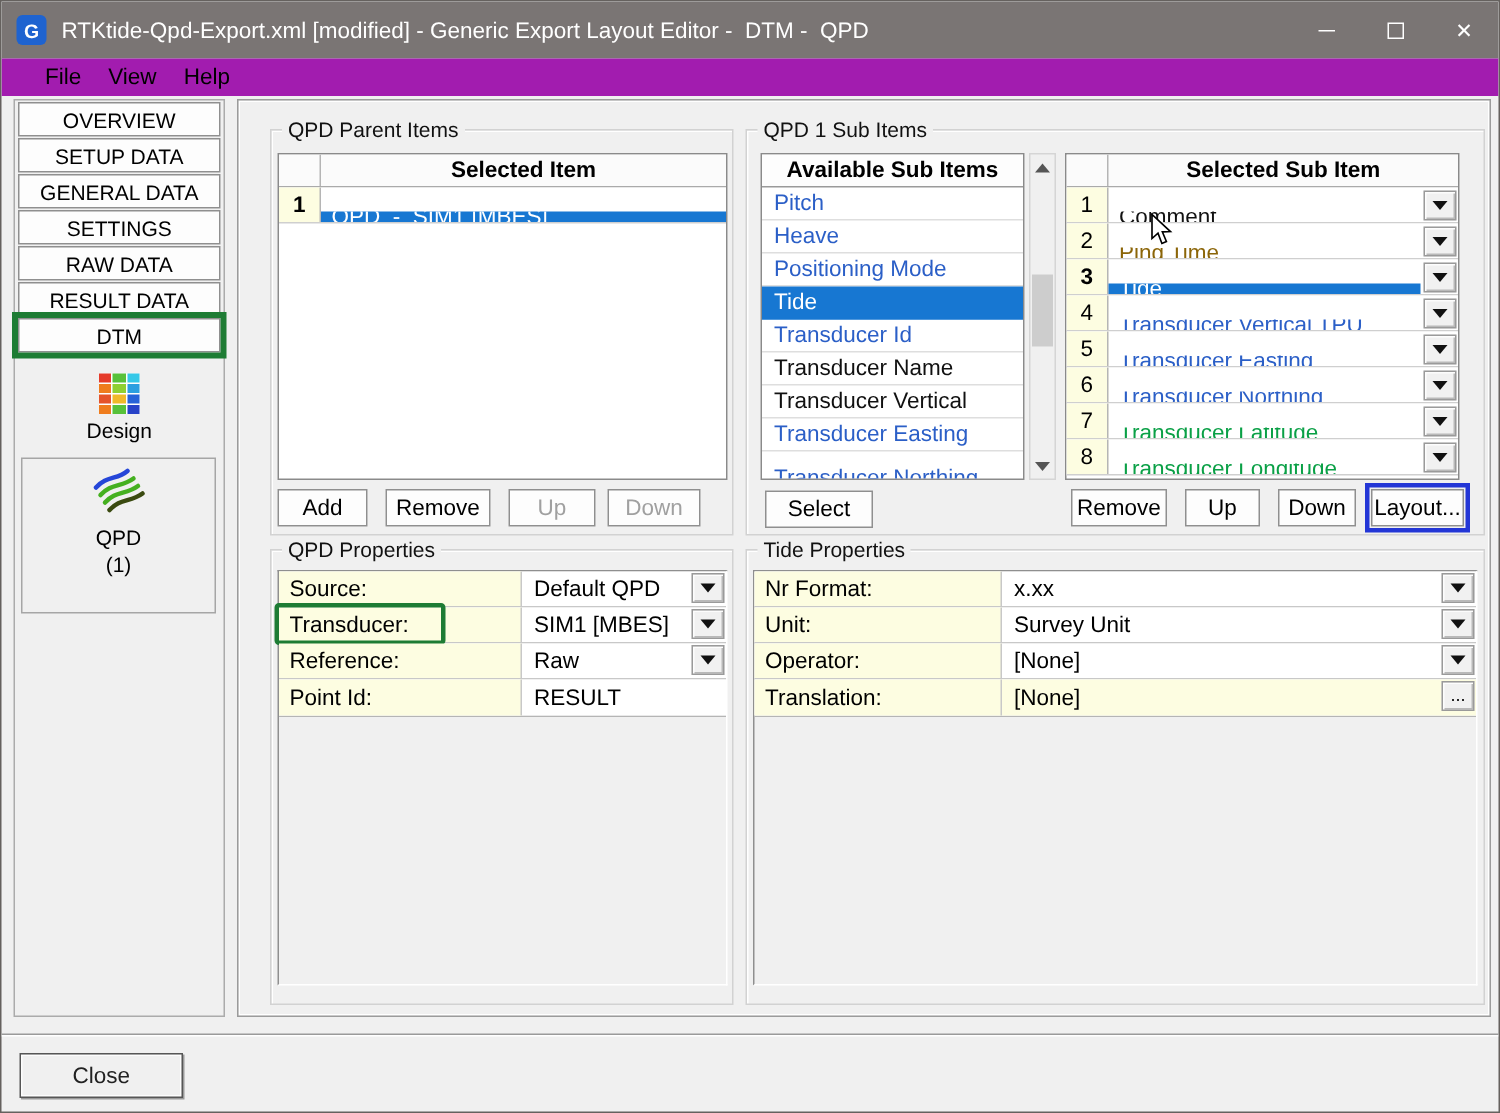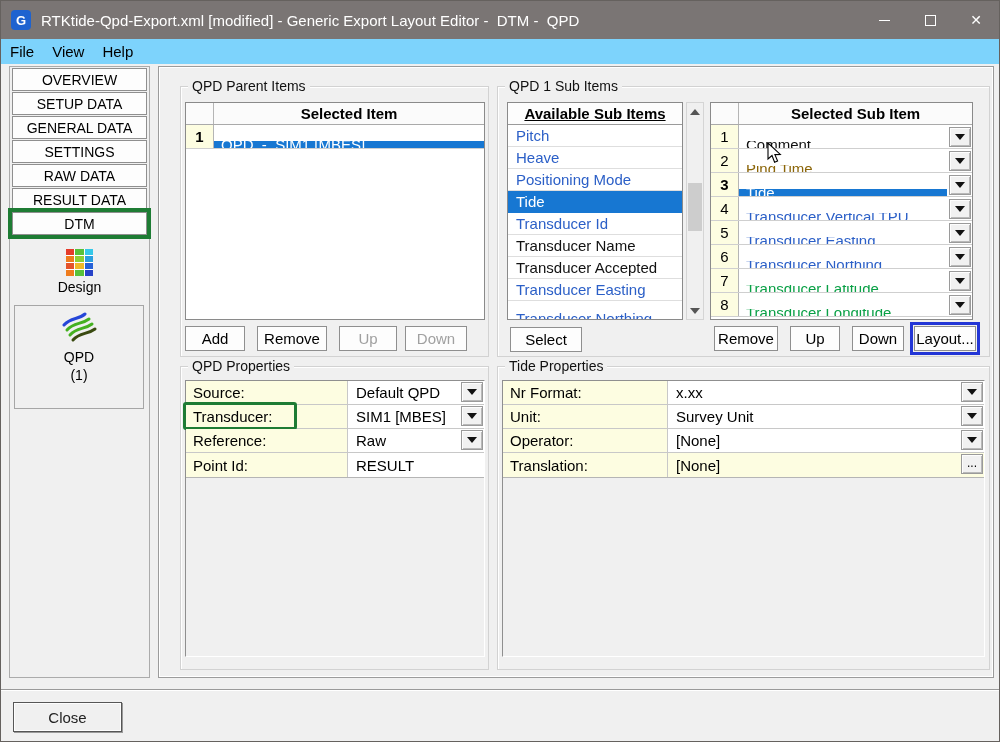--- a/index.html
+++ b/index.html
@@ -13,21 +13,21 @@
   
   #titlebar { position:absolute; left:0; top:0; width:100%; height:38px; background:#7a7574; display:flex; align-items:center; }
   #app-icon { width:20px; height:20px; margin-left:10px; background:#1e63d0; border-radius:4px; color:#fff; font-weight:bold; font-size:13px; display:flex; align-items:center; justify-content:center; }
   #title-text { color:#ffffff; font-size:15px; margin-left:10px; white-space:pre; }
   #win-controls { position:absolute; right:0; top:0; height:38px; display:flex; }
   .win-btn { width:46px; height:38px; display:flex; align-items:center; justify-content:center; color:#fff; }
   .glyph-min { width:11px; height:1px; background:#fff; }
   .glyph-max { width:11px; height:11px; border:1px solid #fff; }
   .glyph-close { font-size:14px; color:#fff; line-height:1; }
   
-  #menubar { position:absolute; left:0; top:38px; width:100%; height:25px; background:#7dd3fc; display:flex; align-items:center; }
+  #menubar { position:absolute; left:0; top:38px; width:100%; height:25px; background:#a21caf; display:flex; align-items:center;padding-left:20px; }
   .menu-item { font-size:15px; color:#000; padding:2px 9px; }
   
   #sidebar { position:absolute; left:8px; top:65px; width:141px; height:612px; border:1px solid #ababab; background:#f0f0f0; }
   .side-btn { position:relative; margin:1px 2px; height:23px; background:#fdfdfd; border:1px solid #8f8f8f; font-size:14px; color:#000; display:flex; align-items:center; justify-content:center; }
   .side-btn.hl { outline:4px solid #1e7c34; outline-offset:0px; }
   #design-item { position:absolute; left:0; top:182px; width:100%; text-align:center; }
   #design-icon { width:27px; height:27px; margin:0 auto; display:grid; grid-template-columns:repeat(3,1fr); grid-template-rows:repeat(4,1fr); gap:1px; background:#fff; }
   #design-icon span { display:block; }
   #design-label { font-size:14px; margin-top:3px; }
   #qpd-item { position:absolute; left:4px; top:238px; width:130px; height:104px; border:1px solid #a6a6a6; text-align:center; padding-top:6px; }
@@ -43,21 +43,21 @@
   .head-cell { flex:1; display:flex; align-items:center; justify-content:center; font-weight:bold; font-size:15px; }
   .t-row { display:flex; height:24px; border-bottom:1px solid #cfcfcf; background:#fff; }
   .t-row .num-col { background:#fdfde1; }
   .cell-text { flex:1; display:flex; align-items:center; padding-left:7px; font-size:15px; overflow:hidden; white-space:pre;margin-top:16px; }
   .cell-text.sel { background:#1777d2; color:#fff !important; }
   .arrow-col { flex:0 0 25px; display:flex; align-items:center; justify-content:center; }
   .dd-btn { width:22px; height:20px; background:#f1f1f1; border:1px solid #9a9a9a; box-shadow:inset 1px 1px 0 #fdfdfd, inset -1px -1px 0 #b9b9b9; display:flex; align-items:center; justify-content:center; }
   .tri-dn { width:0; height:0; border-left:5px solid transparent; border-right:5px solid transparent; border-top:6px solid #111; }
   
   #avail-list { position:absolute; background:#fff; border:1px solid #8a8a8a; overflow:hidden; }
-  .al-head { height:22px; border-bottom:1px solid #9a9a9a; display:flex; align-items:center; justify-content:center; font-weight:bold; font-size:15px; background:#fdfdfd;text-decoration:underline; }
+  .al-head { height:22px; border-bottom:1px solid #9a9a9a; display:flex; align-items:center; justify-content:center; font-weight:bold; font-size:15px; background:#fdfdfd; }
   .al-item { height:22px; line-height:21px; padding-left:8px; font-size:15px; border-bottom:1px solid #dedede; white-space:nowrap; overflow:hidden; }
   .al-item.sel { background:#1777d2; color:#fff !important; border-bottom-color:#1777d2; }
   .al-item.partial { padding-top:7px; height:20px; }
   
   .sbar { position:absolute; width:18px; background:#f0f0f0; border:1px solid #d5d5d5; }
   .sbar .s-arrow { position:absolute; left:0; width:16px; height:17px; display:flex; align-items:center; justify-content:center; }
   .tri-up-s { width:0;height:0;border-left:5px solid transparent;border-right:5px solid transparent;border-bottom:6px solid #555; }
   .tri-dn-s { width:0;height:0;border-left:5px solid transparent;border-right:5px solid transparent;border-top:6px solid #555; }
   .s-thumb { position:absolute; left:1px; width:14px; background:#cdcdcd; }
   
@@ -165,21 +165,21 @@
       <span class="group-label">QPD 1 Sub Items</span>
     </div>
     <div id="avail-list" style="left: 348px; top: 35px; width: 176px; height: 218px; position: absolute;">
         <div class="al-head">Available Sub Items</div>
         <div class="al-item" style="color: rgb(43, 95, 199);">Pitch</div>
         <div class="al-item" style="color: rgb(43, 95, 199);">Heave</div>
         <div class="al-item" style="color: rgb(43, 95, 199);">Positioning Mode</div>
         <div class="al-item sel">Tide</div>
         <div class="al-item" style="color: rgb(43, 95, 199);">Transducer Id</div>
         <div class="al-item" style="color: rgb(17, 17, 17);">Transducer Name</div>
-        <div class="al-item" style="color: rgb(17, 17, 17);">Transducer Accepted</div>
+        <div class="al-item" style="color: rgb(17, 17, 17);">Transducer Vertical</div>
         <div class="al-item" style="color: rgb(43, 95, 199);">Transducer Easting</div>
         <div class="al-item partial" style="color: rgb(43, 95, 199);">Transducer Northing</div>
       </div>
     <div class="sbar" style="left:527px; top:35px; height:218px;">
       <div class="s-arrow" style="top:0;">
           <span class="tri-up-s"></span>
         </div>
       <div class="s-thumb" style="top:80px; height:48px;"></div>
       <div class="s-arrow" style="bottom:0;">
           <span class="tri-dn-s"></span>

